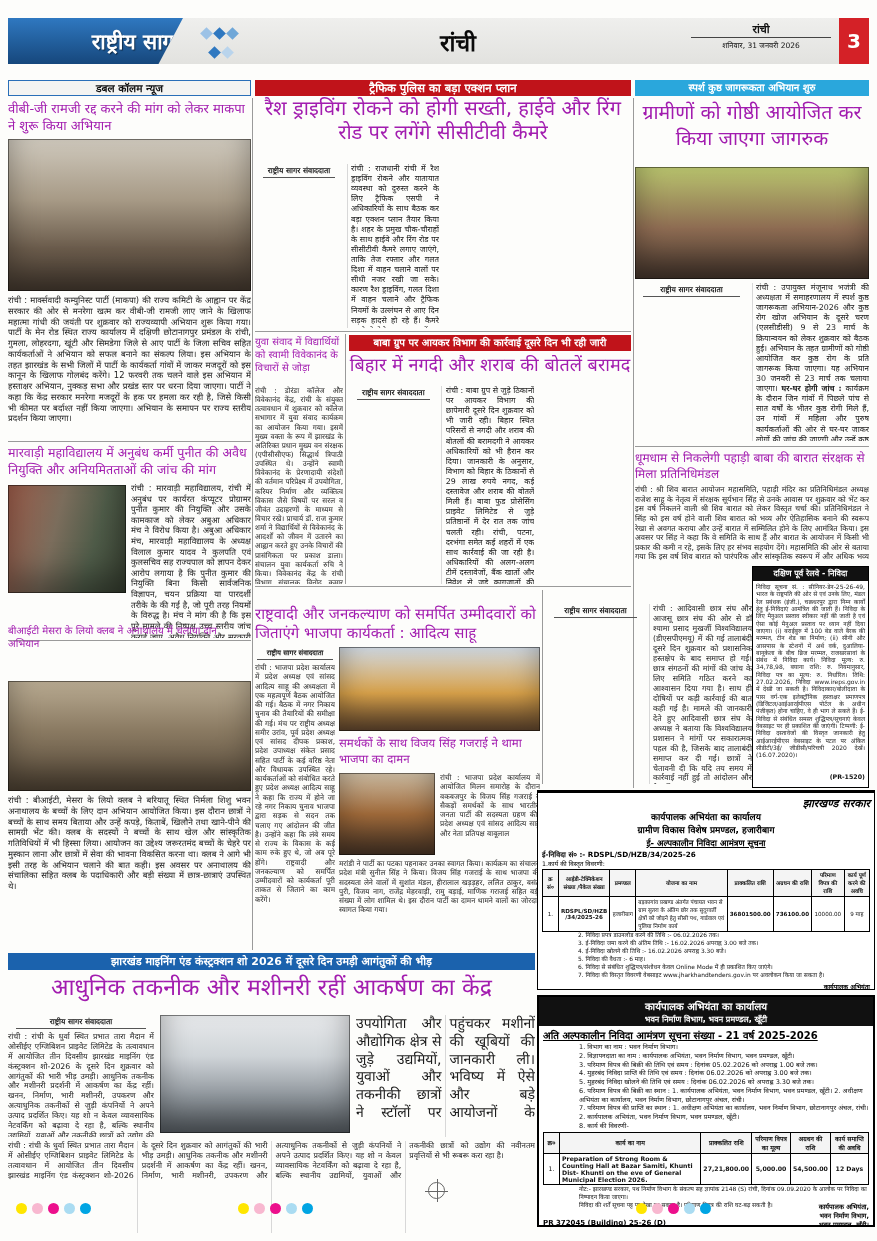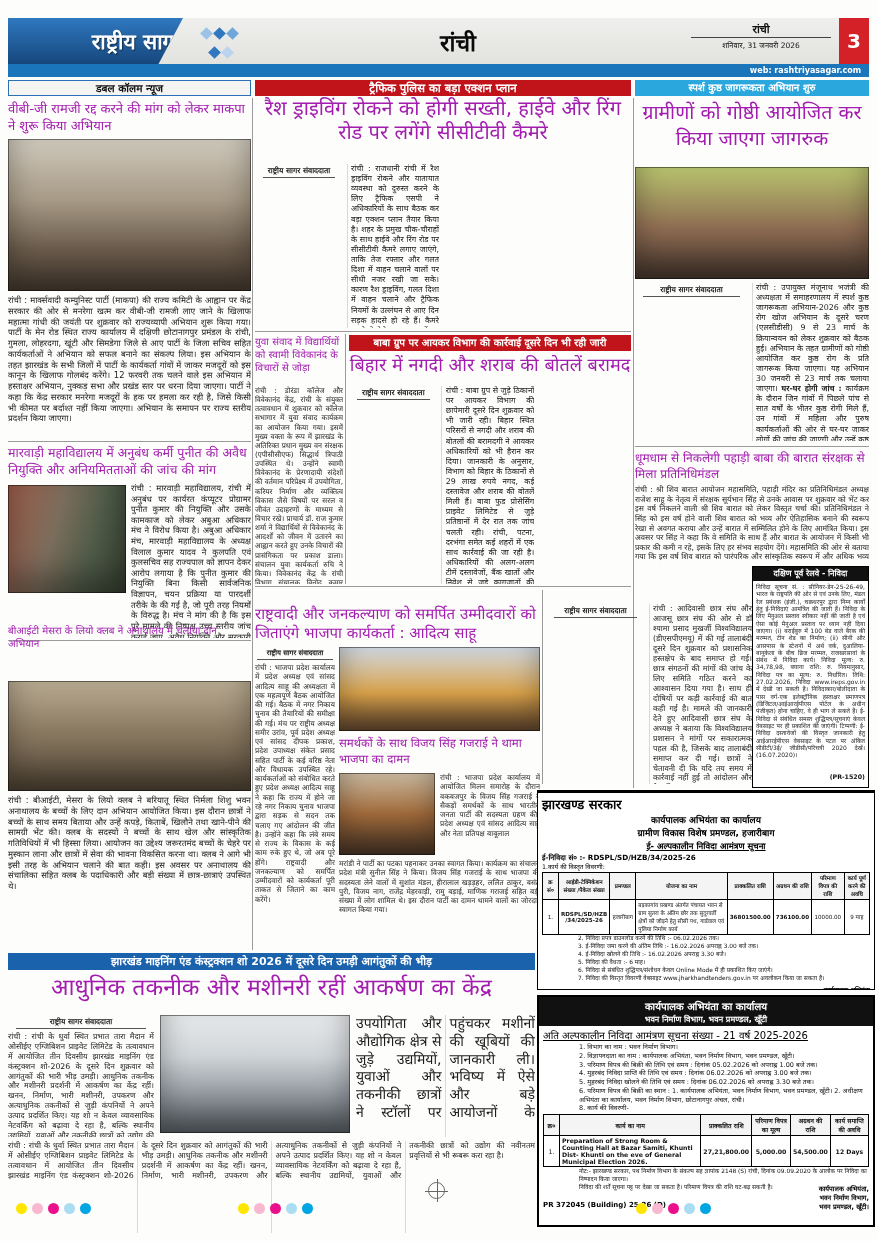--- a/index.html
+++ b/index.html
@@ -43,23 +43,20 @@
     </div>
     <div class="abs" style="left:300px;top:8px;width:300px;text-align:center;font-size:23px;font-weight:bold;color:#0a0a0a;">रांची</div>
     <div class="abs" style="right:38px;top:3px;width:140px;text-align:center;color:#111;">
       <div style="font-weight:bold;font-size:11px;border-bottom:1px solid #444;padding-bottom:1px;">रांची</div>
       <div style="font-size:7.5px;padding-top:2px;">शनिवार, 31 जनवरी 2026</div>
     </div>
     <div class="abs" style="right:0;top:0;width:30px;height:46px;background:#d42127;display:flex;align-items:center;justify-content:center;">
       <span style="color:#fff;font-weight:bold;font-size:20px;">3</span>
     </div>
   </div>
-  <div class="abs" style="left:8px;top:64px;width:861px;height:13px;background:#1b75bb;color:#fff;font-size:8px;font-weight:bold;text-align:right;padding-right:8px;box-sizing:border-box;line-height:13px;">
-    <span>web: rashtriyasagar.com</span>
-  </div>
 
   <div class="abs" style="left:8px;top:80px;width:243px;height:16px;background:#f4f4f2;border:1px solid #2a6fb8;box-sizing:border-box;text-align:center;font-weight:bold;font-size:10.5px;line-height:14px;color:#111;">डबल कॉलम न्यूज</div>
   <div class="abs kicker" style="left:255px;top:80px;width:376px;height:16px;background:#c0131a;font-size:11.5px;line-height:16px;">ट्रैफिक पुलिस का बड़ा एक्शन प्लान</div>
   <div class="abs kicker" style="left:635px;top:80px;width:234px;height:16px;background:#2aa7dc;font-size:10px;line-height:16px;">स्पर्श कुष्ठ जागरूकता अभियान शुरु</div>
 
   <div class="abs vrule" style="left:252px;top:98px;height:852px;"></div>
   <div class="abs vrule" style="left:633px;top:98px;height:690px;"></div>
   <div class="abs vrule" style="left:345px;top:334px;height:250px;"></div>
   <div class="abs vrule" style="left:542px;top:590px;height:194px;"></div>
   <div class="abs hrule" style="left:8px;top:441px;width:243px;"></div>
@@ -128,21 +125,21 @@
   <div class="abs hl" style="left:635px;top:450px;width:234px;height:32px;font-size:12px;line-height:1.35;">धूमधाम से निकलेगी पहाड़ी बाबा की बारात संरक्षक से मिला प्रतिनिधिमंडल</div>
   <div class="abs body" style="left:635px;top:485px;width:234px;height:76px;font-size:7.6px;line-height:1.27;">रांची : श्री शिव बारात आयोजन महासमिति, पहाड़ी मंदिर का प्रतिनिधिमंडल अध्यक्ष राजेश साहू के नेतृत्व में संरक्षक सूर्यभान सिंह से उनके आवास पर शुक्रवार को भेंट कर इस वर्ष निकलने वाली श्री शिव बारात को लेकर विस्तृत चर्चा की। प्रतिनिधिमंडल ने सिंह को इस वर्ष होने वाली शिव बारात को भव्य और ऐतिहासिक बनाने की स्वरूप रेखा से अवगत कराया और उन्हें बारात में सम्मिलित होने के लिए आमंत्रित किया। इस अवसर पर सिंह ने कहा कि वे समिति के साथ हैं और बारात के आयोजन में किसी भी प्रकार की कमी न रहे, इसके लिए हर संभव सहयोग देंगे। महासमिति की ओर से बताया गया कि इस वर्ष शिव बारात को पारंपरिक और सांस्कृतिक स्वरूप में और अधिक भव्य बनाया जाएगा, जिसमें श्रद्धालुओं की बड़ी भागीदारी रहेगी।</div>
 
   <div class="abs" style="left:752px;top:566px;width:117px;height:222px;border:1px solid #000;box-sizing:border-box;background:#fff;">
     <div class="kicker" style="background:#111;font-size:8px;line-height:14px;height:14px;">दक्षिण पूर्व रेलवे - निविदा</div>
     <div class="body" style="font-size:6px;line-height:1.22;padding:2px 3px;height:188px;">निविदा सूचना सं. : सीनियर-डेन-25-26-49, भारत के राष्ट्रपति की ओर से एवं उनके लिए, मंडल रेल प्रबंधक (इंजी.), चक्रधरपुर द्वारा निम्न कार्यों हेतु ई-निविदाएं आमंत्रित की जाती हैं। निविदा के लिए मैनुअल प्रस्ताव स्वीकार नहीं की जाती है एवं ऐसा कोई मैनुअल प्रस्ताव पर ध्यान नहीं दिया जाएगा। (i) बराईबुरु में 100 बेड वाले बैरक की मरम्मत, टीन शेड का निर्माण; (ii) सीनी और आसपास के स्टेशनों में अर्थ वर्क, दुआलिया-बानूकेला के बीच ब्रिज मरम्मत, राजखरसावां के संबंध में निविदा कार्य। निविदा मूल्य: रु. 34,78,98, बयाना राशि: रु. नियमानुसार, निविदा पत्र का मूल्य: रु. निर्धारित। तिथि: 27.02.2026, निविदा www.ireps.gov.in में देखी जा सकती है। निविदाकार/बोलीदाता के पास वर्ग-एक इलेक्ट्रॉनिक हस्ताक्षर प्रमाणपत्र (डिजिटल/आईआरईपीएस पोर्टल के अधीन पंजीकृत) होना चाहिए, वे ही भाग ले सकते हैं। ई-निविदा से संबंधित समस्त शुद्धिपत्र/सूचनाएं केवल वेबसाइट पर ही प्रकाशित की जाएंगी। टिप्पणी: ई-निविदा दस्तावेजों की विस्तृत जानकारी हेतु आईआरईपीएस वेबसाइट के पटल पर अंकित सीडीटी/3ई/ जीडीसी/परिचत्री 2020 देखें। (16.07.2020)।</div>
     <div style="font-size:6.3px;font-weight:bold;text-align:right;padding-right:3px;color:#111;">(PR-1520)</div>
   </div>
 
   <div class="abs" style="left:537px;top:790px;width:338px;height:200px;border:1px solid #000;border-top:3px solid #000;box-sizing:border-box;background:#fff;padding:2px 4px;overflow:hidden;">
-    <div style="text-align:left;font-weight:bold;font-size:13px;color:#000;">झारखण्ड सरकार</div>
+    <div style="text-align:right;font-weight:bold;font-size:11px;color:#000;font-style:italic;">झारखण्ड सरकार</div>
     <div style="text-align:center;font-weight:bold;font-size:9px;color:#000;">कार्यपालक अभियंता का कार्यालय</div>
     <div style="text-align:center;font-weight:bold;font-size:9px;color:#000;">ग्रामीण विकास विशेष प्रमण्डल, हजारीबाग</div>
     <div style="text-align:center;font-weight:bold;font-size:8.5px;text-decoration:underline;color:#000;margin:1px 0;">ई- अल्पकालीन निविदा आमंत्रण सूचना</div>
     <div style="font-weight:bold;font-size:7.2px;color:#000;">ई-निविदा सं० :- RDSPL/SD/HZB/34/2025-26</div>
     <div style="font-size:6.3px;color:#000;">1.कार्य की विस्तृत विवरणी:</div>
     <table class="tbl" style="font-size:5.6px;margin-top:1px;">
       <tbody>
           <tr>
         <th style="width:5%;">क्र सं०</th>
         <th style="width:15%;">आईडी-टेक्निकेशन संख्या /पैकेज संख्या</th>
@@ -178,28 +175,29 @@
         <span style="display:block;font-size:6.3px;font-weight:bold;color:#000;">ग्रामीण विकास विशेष प्रमण्डल,हजारीबाग</span>
       </span>
     </div>
   </div>
 
   <div class="abs" style="left:537px;top:995px;width:338px;height:232px;border:2px solid #000;box-sizing:border-box;background:#fff;overflow:hidden;">
     <div style="background:#111;color:#fff;text-align:center;padding:2px 0;">
       <div style="font-weight:bold;font-size:10px;">कार्यपालक अभियंता का कार्यालय</div>
       <div style="font-weight:bold;font-size:8px;">भवन निर्माण विभाग, भवन प्रमण्डल, खूँटी</div>
     </div>
-    <div style="font-weight:normal;font-size:10px;text-decoration:underline;color:#000;padding:2px 4px 1px;">अति अल्पकालीन निविदा आमंत्रण सूचना संख्या - 21 वर्ष 2025-2026</div>
+    <div style="font-weight:bold;font-size:10px;text-decoration:underline;color:#000;padding:2px 4px 1px;">अति अल्पकालीन निविदा आमंत्रण सूचना संख्या - 21 वर्ष 2025-2026</div>
     <div style="padding:0 4px;">
       <div class="tender-note" style="font-size:6.5px;">1. विभाग का नाम : भवन निर्माण विभाग।</div>
       <div class="tender-note" style="font-size:6.5px;">2. विज्ञापनदाता का नाम : कार्यपालक अभियंता, भवन निर्माण विभाग, भवन प्रमण्डल, खूँटी।</div>
       <div class="tender-note" style="font-size:6.5px;">3. परिमाण विपत्र की बिक्री की तिथि एवं समय : दिनांक 05.02.2026 को अपराह्न 1.00 बजे तक।</div>
       <div class="tender-note" style="font-size:6.5px;">4. मुहरबंद निविदा प्राप्ति की तिथि एवं समय : दिनांक 06.02.2026 को अपराह्न 3.00 बजे तक।</div>
       <div class="tender-note" style="font-size:6.5px;">5. मुहरबंद निविदा खोलने की तिथि एवं समय : दिनांक 06.02.2026 को अपराह्न 3.30 बजे तक।</div>
       <div class="tender-note" style="font-size:6.5px;">6. परिमाण विपत्र की बिक्री का स्थान : 1. कार्यपालक अभियंता, भवन निर्माण विभाग, भवन प्रमण्डल, खूँटी। 2. अधीक्षण अभियंता का कार्यालय, भवन निर्माण विभाग, छोटानागपुर अंचल, रांची।</div>
+      <div class="tender-note" style="font-size:6.5px;">7. परिमाण विपत्र की प्राप्ति का स्थान : 1. अधीक्षण अभियंता का कार्यालय, भवन निर्माण विभाग, छोटानागपुर अंचल, रांची। 2. कार्यपालक अभियंता, भवन निर्माण विभाग, भवन प्रमण्डल, खूँटी।</div>
       <div class="tender-note" style="font-size:6.5px;">8. कार्य की विवरणी-</div>
       <table class="tbl" style="font-size:6.2px;margin-top:1px;">
         <tbody>
             <tr>
           <th style="width:5%;">क्र०</th>
           <th style="width:45%;">कार्य का नाम</th>
           <th style="width:14%;">प्राक्कलित राशि</th>
           <th style="width:12%;">परिमाण विपत्र का मूल्य</th>
           <th style="width:12%;">अग्रधन की राशि</th>
           <th style="width:12%;">कार्य समाप्ति की अवधि</th>

